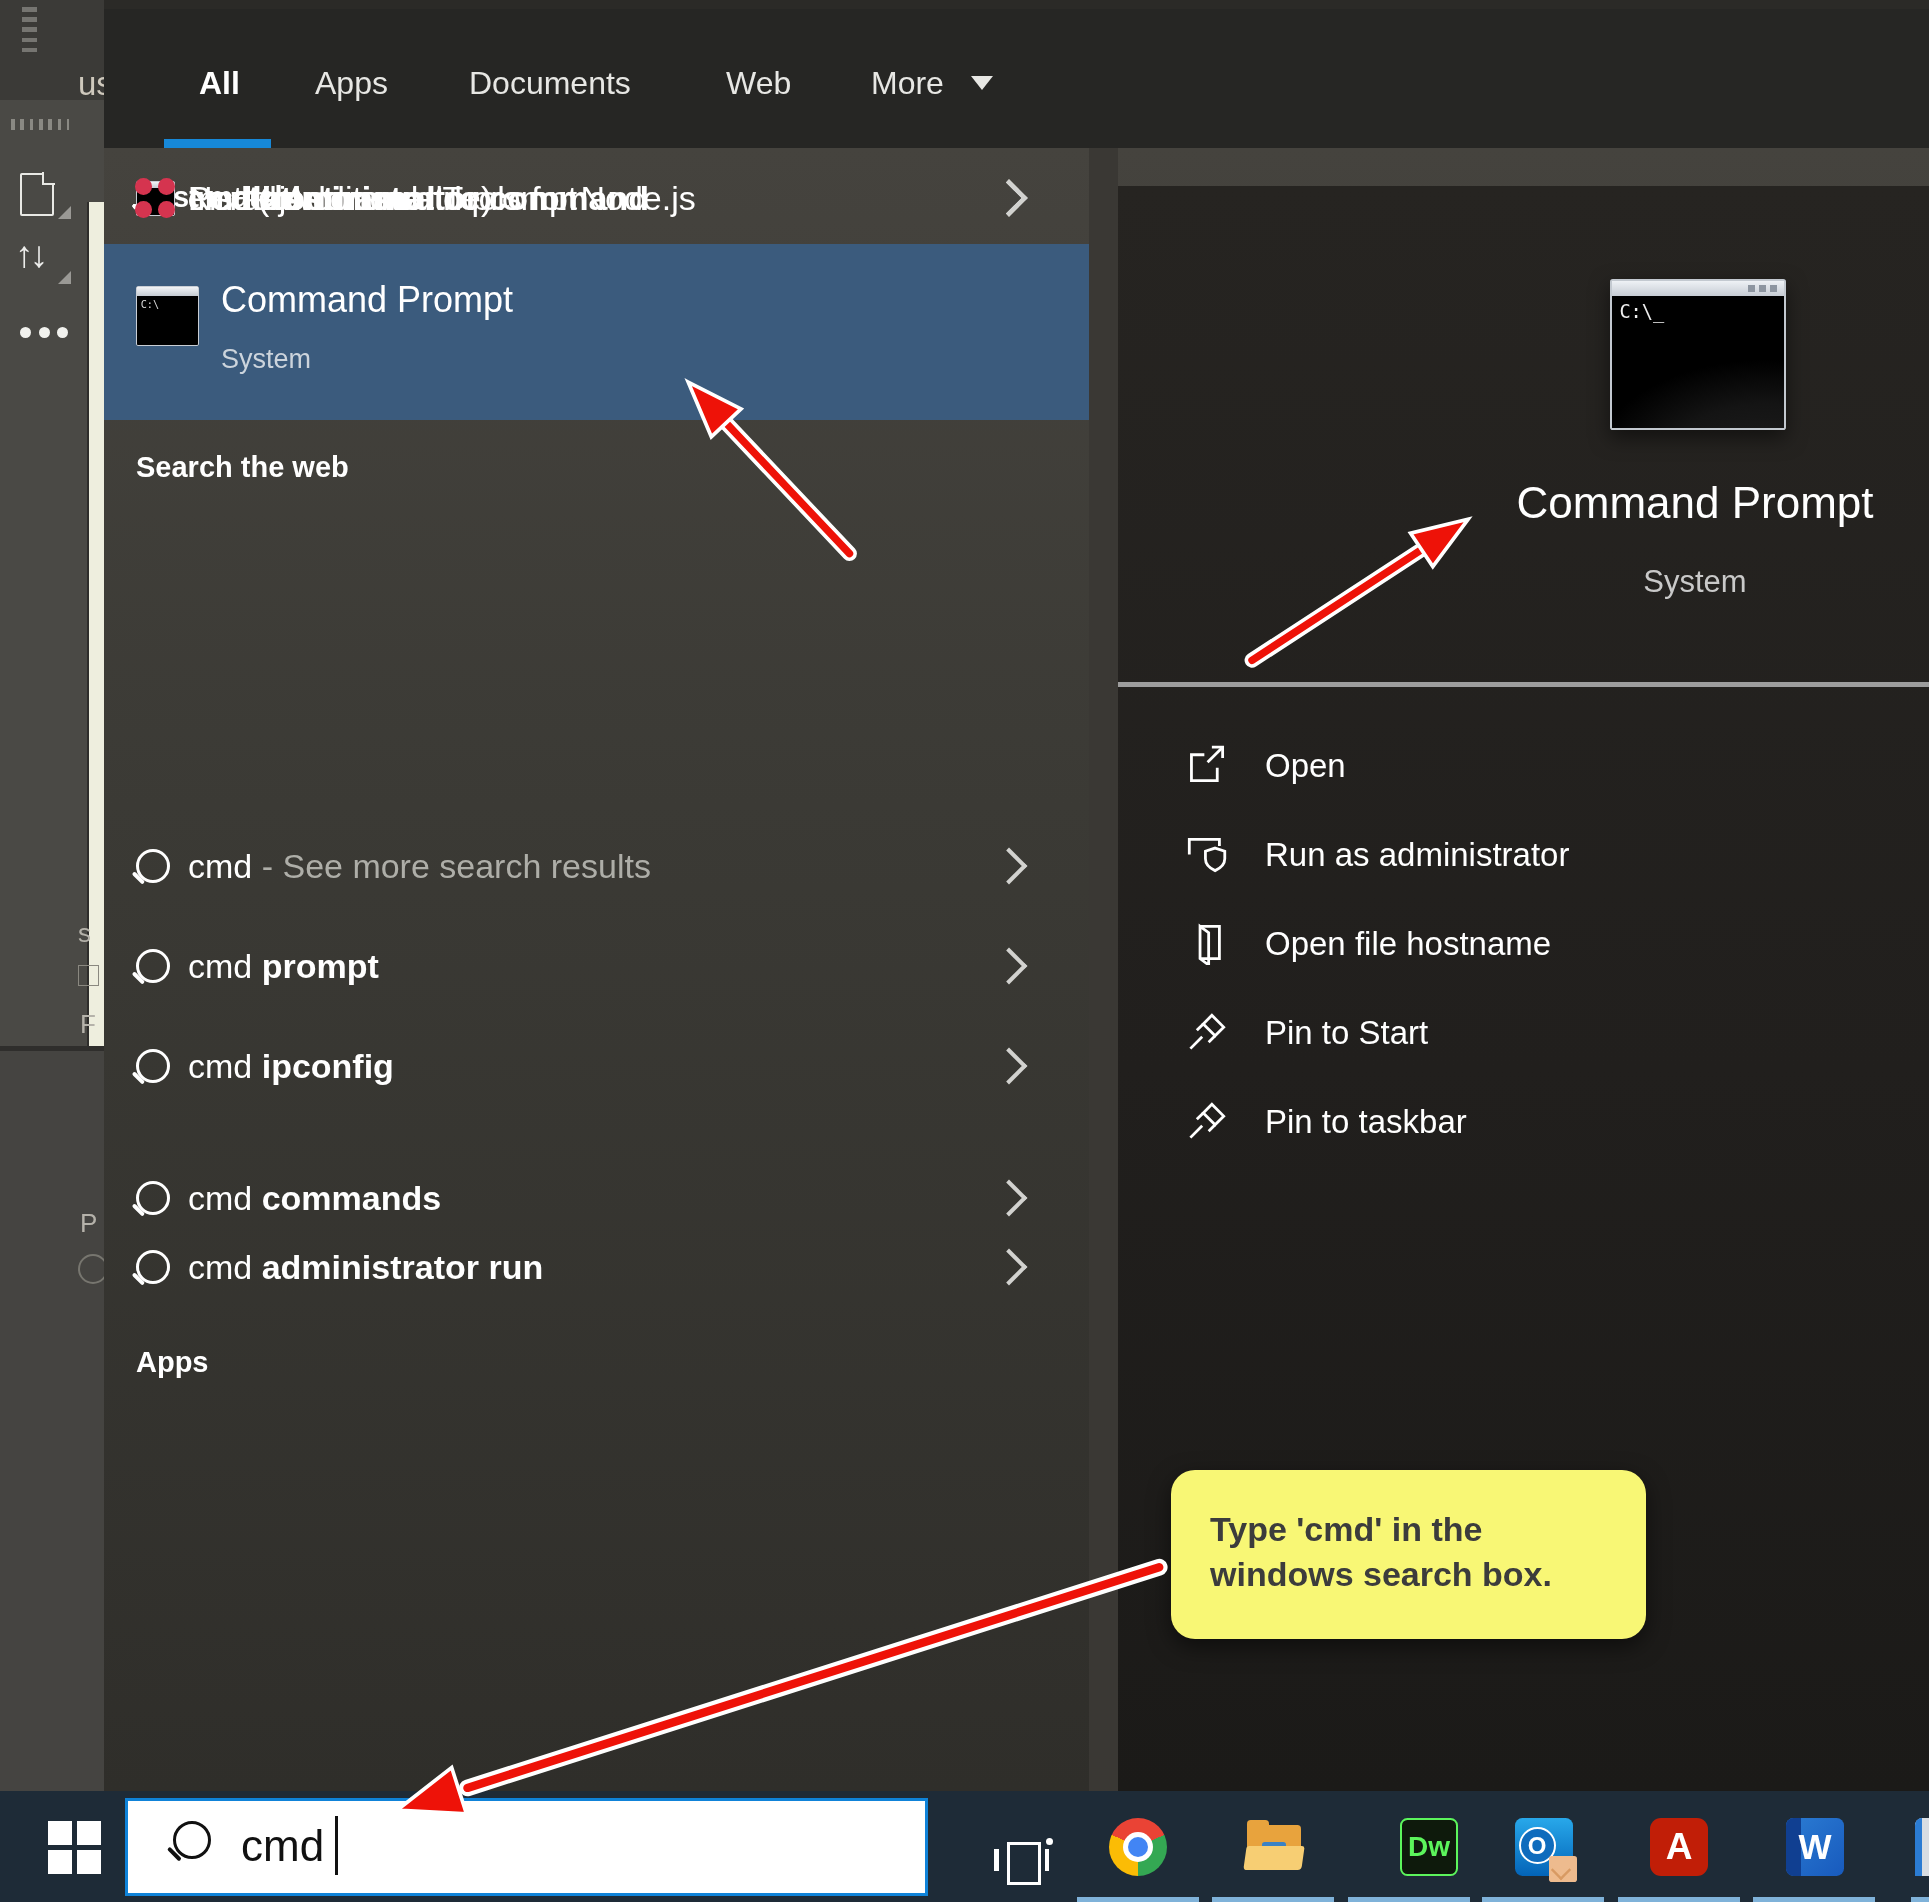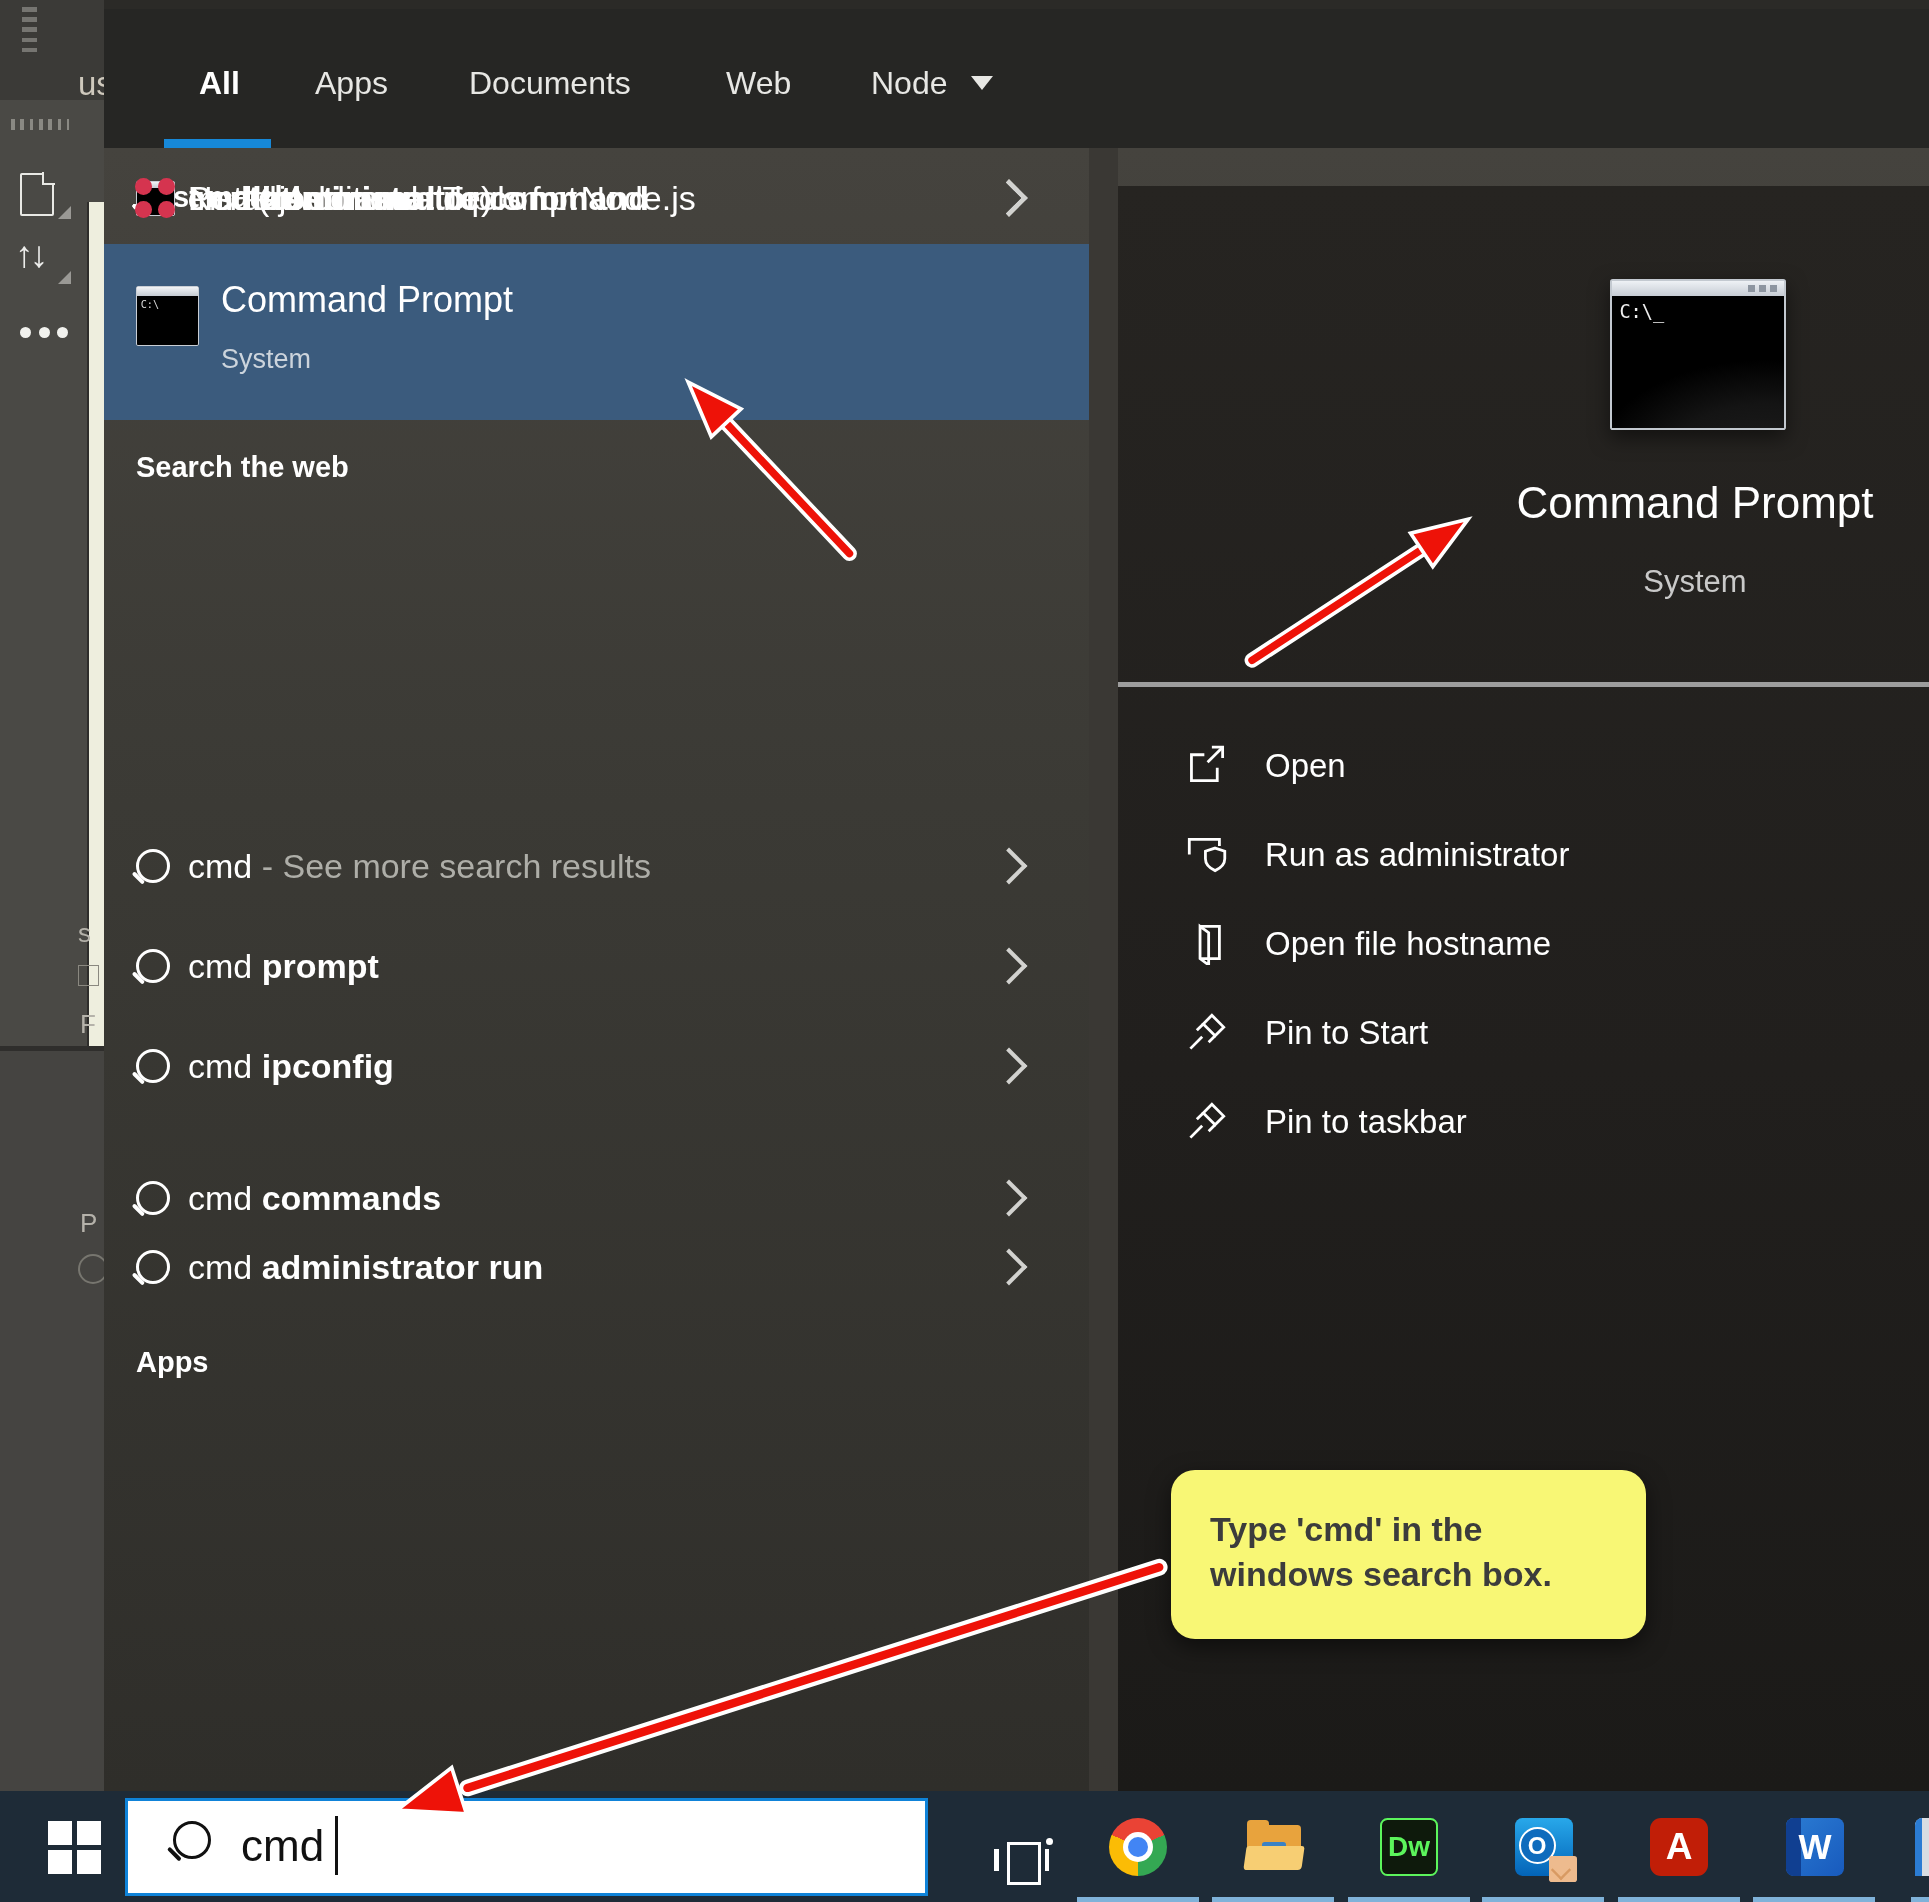--- a/index.html
+++ b/index.html
@@ -131,21 +131,21 @@
   .underbar{position:absolute;top:106px;height:5.6px;width:122px;background:#7fb2d9;}
 
   .chrome-i{border-radius:50%;background:conic-gradient(from 295deg,#ea4335 0 130deg,#34a853 130deg 245deg,#fbbc05 245deg 360deg);}
   .chrome-i::before{content:"";position:absolute;left:14px;top:14px;width:30px;height:30px;border-radius:50%;background:#fff;}
   .chrome-i::after{content:"";position:absolute;left:18.6px;top:18.6px;width:20.4px;height:20.4px;border-radius:50%;background:#4285f4;}
   .folder-i .back{position:absolute;left:1.9px;top:7.4px;width:54px;height:43px;background:#e8a33d;border-radius:3.7px;}
   .folder-i .tabb{position:absolute;left:1.9px;top:1.9px;width:22px;height:11px;background:#e8a33d;border-radius:3.7px 3.7px 0 0;}
   .folder-i .blue{position:absolute;left:16.7px;top:24px;width:24px;height:20.4px;background:#3b82c4;border-radius:2.8px;}
   .folder-i .front{position:absolute;left:0px;top:28px;width:58px;height:24px;background:#f7ce73;border-radius:2.8px 2.8px 3.7px 3.7px;transform:skewX(-8deg);}
   .dw-i{background:#0e1a0c;border:2.8px solid #5cf55c;border-radius:7.4px;box-sizing:border-box;
-    display:flex;align-items:center;justify-content:center;font-size:28px;font-weight:700;color:#5cf55c;}
+    display:flex;align-items:center;justify-content:center;font-size:28px;font-weight:700;color:#5cf55c;margin-left:20px;}
   .ol-i{background:linear-gradient(180deg,#28a8ea,#0364b8);border-radius:7.4px;}
   .ol-i .o{position:absolute;left:3.7px;top:9.3px;width:37px;height:37px;border-radius:50%;background:#0f6cbd;
     border:2.8px solid #fff;box-sizing:border-box;color:#fff;font-size:24px;font-weight:700;
     display:flex;align-items:center;justify-content:center;}
   .ol-i .env{position:absolute;right:-3.7px;bottom:-5.6px;width:28px;height:26px;background:#eebb8e;border-radius:2.8px;}
   .ol-i .env::after{content:"";position:absolute;left:3.7px;top:5.6px;width:15px;height:15px;
     border-right:3.7px solid #d89a63;border-bottom:3.7px solid #d89a63;transform:rotate(45deg) scale(.8);}
   .pdf-i{background:#c11e07;border-radius:11px;display:flex;align-items:center;justify-content:center;
     color:#fff;font-size:37px;font-weight:700;}
   .word-i{background:linear-gradient(135deg,#2b7cd3,#185abd);border-radius:7.4px;display:flex;align-items:center;
@@ -183,21 +183,21 @@
     <div class="abs frag frag-f">F</div>
     <div class="abs frag frag-p">P</div>
     <div class="abs frag-circle"></div>
   </div>
 
   <div class="abs tabstrip">
     <span class="tab tab-all active">All</span>
     <span class="tab tab-apps">Apps</span>
     <span class="tab tab-docs">Documents</span>
     <span class="tab tab-web">Web</span>
-    <span class="tab tab-more">Node</span>
+    <span class="tab tab-more">More</span>
     <span class="more-caret"></span>
     <span class="tab-underline"></span>
   </div>
 
   <div class="abs fly-base"></div>
   <div class="abs gap-band"></div>
 
   <div class="abs fly-left">
     <div class="sec-header bm-header">Best match</div>
 

